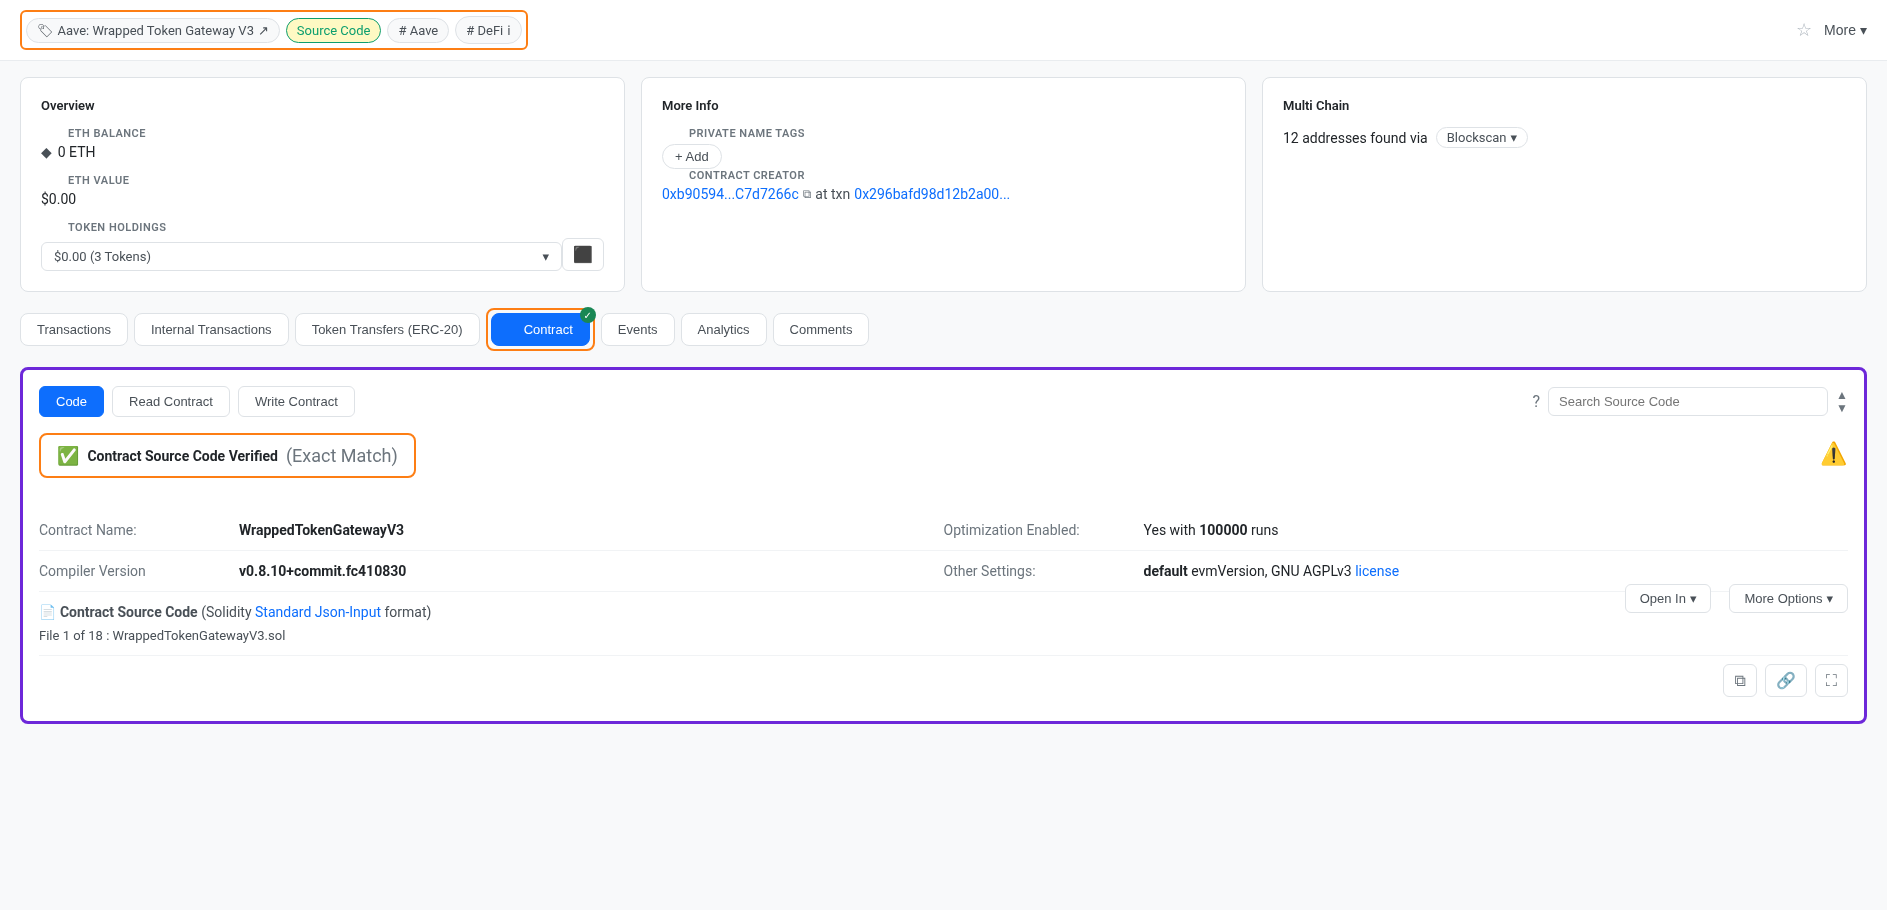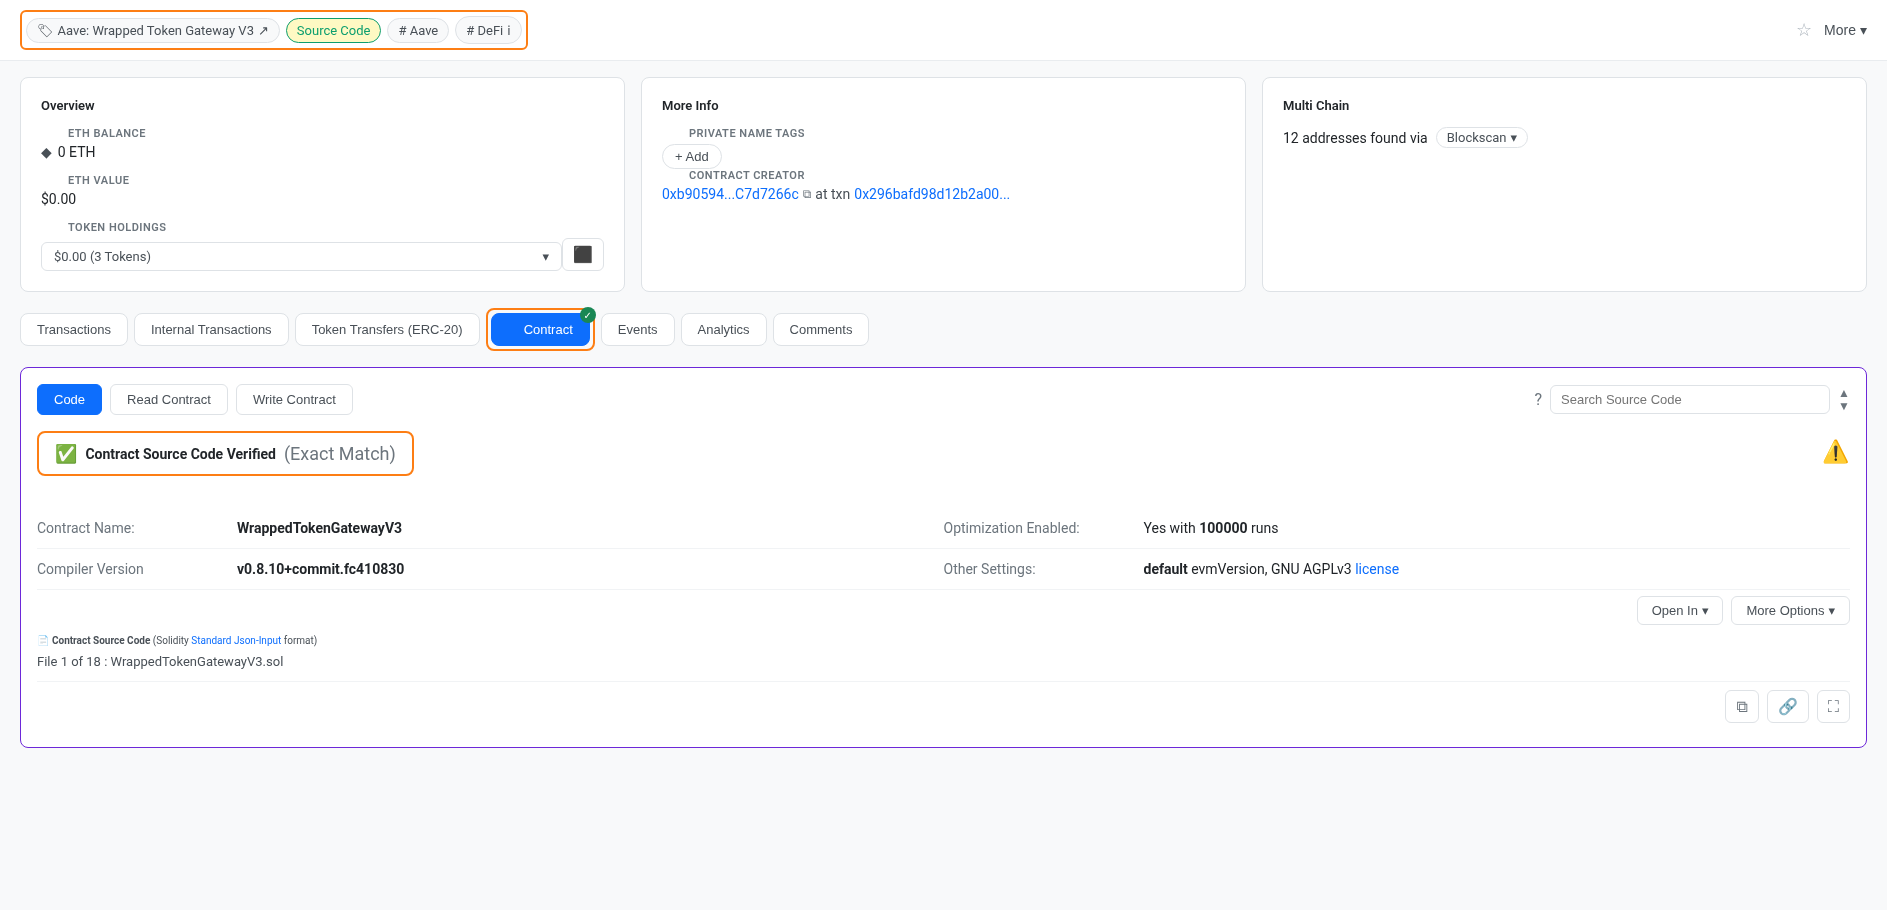--- a/index.html
+++ b/index.html
@@ -49,21 +49,21 @@
     .tabs-row { display: flex; align-items: center; gap: 6px; margin-bottom: 16px; flex-wrap: wrap; }
     .tab-btn {
       padding: 8px 16px; border: 1px solid #dee2e6; border-radius: 8px;
       background: #fff; font-size: 13px; color: #495057; cursor: pointer;
     }
     .tab-btn.active { background: #0d6efd; color: #fff; border-color: #0d6efd; position: relative; padding-left: 32px; }
     .tab-btn-wrapper { position: relative; display: inline-block; }
     .tab-outline { border: 2px solid #fd7e14; border-radius: 8px; padding: 3px; display: inline-block; }
     .verified-check { position: absolute; top: -6px; right: -6px; background: #198754; color: #fff; border-radius: 50%; width: 16px; height: 16px; font-size: 10px; display: flex; align-items: center; justify-content: center; }
 
-    .contract-panel { background: #fff; border: 1px solid #6d28d9; border-radius: 8px; padding: 16px; }
+    .contract-panel { background: #fff; border: 3px solid #6d28d9; border-radius: 8px; padding: 16px; }
     .contract-tabs-row { display: flex; align-items: center; justify-content: space-between; margin-bottom: 16px; }
     .contract-tabs-left { display: flex; gap: 8px; }
     .ctab-btn { padding: 7px 16px; border: 1px solid #dee2e6; border-radius: 6px; background: #fff; font-size: 13px; color: #495057; cursor: pointer; }
     .ctab-btn.active { background: #0d6efd; color: #fff; border-color: #0d6efd; }
     .search-right { display: flex; align-items: center; gap: 8px; }
     .search-input-wrap { display: flex; align-items: center; border: 1px solid #dee2e6; border-radius: 6px; padding: 6px 10px; background: #fff; min-width: 280px; }
     .search-input-wrap input { border: none; outline: none; font-size: 13px; color: #adb5bd; background: transparent; flex: 1; }
     .chevron-btns { display: flex; flex-direction: column; gap: 1px; }
     .chevron-btn { background: none; border: none; cursor: pointer; color: #6c757d; font-size: 12px; line-height: 1; }
 
@@ -75,26 +75,26 @@
     .verified-text { font-size: 14px; font-weight: 700; }
     .verified-sub { font-size: 18px; color: #6c757d; font-weight: 400; }
 
     .info-grid { display: grid; grid-template-columns: 1fr 1fr; gap: 0; }
     .info-row { display: flex; align-items: flex-start; padding: 12px 0; border-bottom: 1px solid #f1f3f5; }
     .info-label { min-width: 200px; color: #6c757d; font-size: 14px; }
     .info-value { font-size: 14px; color: #212529; }
     .info-value strong { font-weight: 700; }
 
     .source-code-section { padding: 12px 0; border-bottom: 1px solid #f1f3f5; }
-    .source-label { font-size: 10px; color: #495057; margin-top: 33px; }
+    .source-label { font-size: 14px; color: #495057; }
     .source-label .sc-link { color: #0d6efd; text-decoration: none; }
     .file-row { font-size: 13px; color: #495057; margin-top: 8px; }
 
     .source-actions { display: flex; gap: 8px; float: right; margin-top: -28px; }
-    .action-btn { padding: 6px 14px; border: 1px solid #dee2e6; border-radius: 6px; background: #fff; font-size: 13px; cursor: pointer; color: #495057; display: flex; align-items: flex-start; gap: 4px; }
+    .action-btn { padding: 6px 14px; border: 1px solid #dee2e6; border-radius: 6px; background: #fff; font-size: 13px; cursor: pointer; color: #495057; display: flex; align-items: flex-start; gap: 4px; margin-left: 10px; }
 
     .bottom-icons { display: flex; gap: 8px; justify-content: flex-end; padding: 8px 0; }
     .icon-btn { padding: 6px 10px; border: 1px solid #dee2e6; border-radius: 6px; background: #fff; cursor: pointer; color: #6c757d; font-size: 16px; }
 
     .copy-icon { font-size: 12px; cursor: pointer; color: #6c757d; }
   </style>
 </head>
 <body>
 
 <div class="top-bar">

